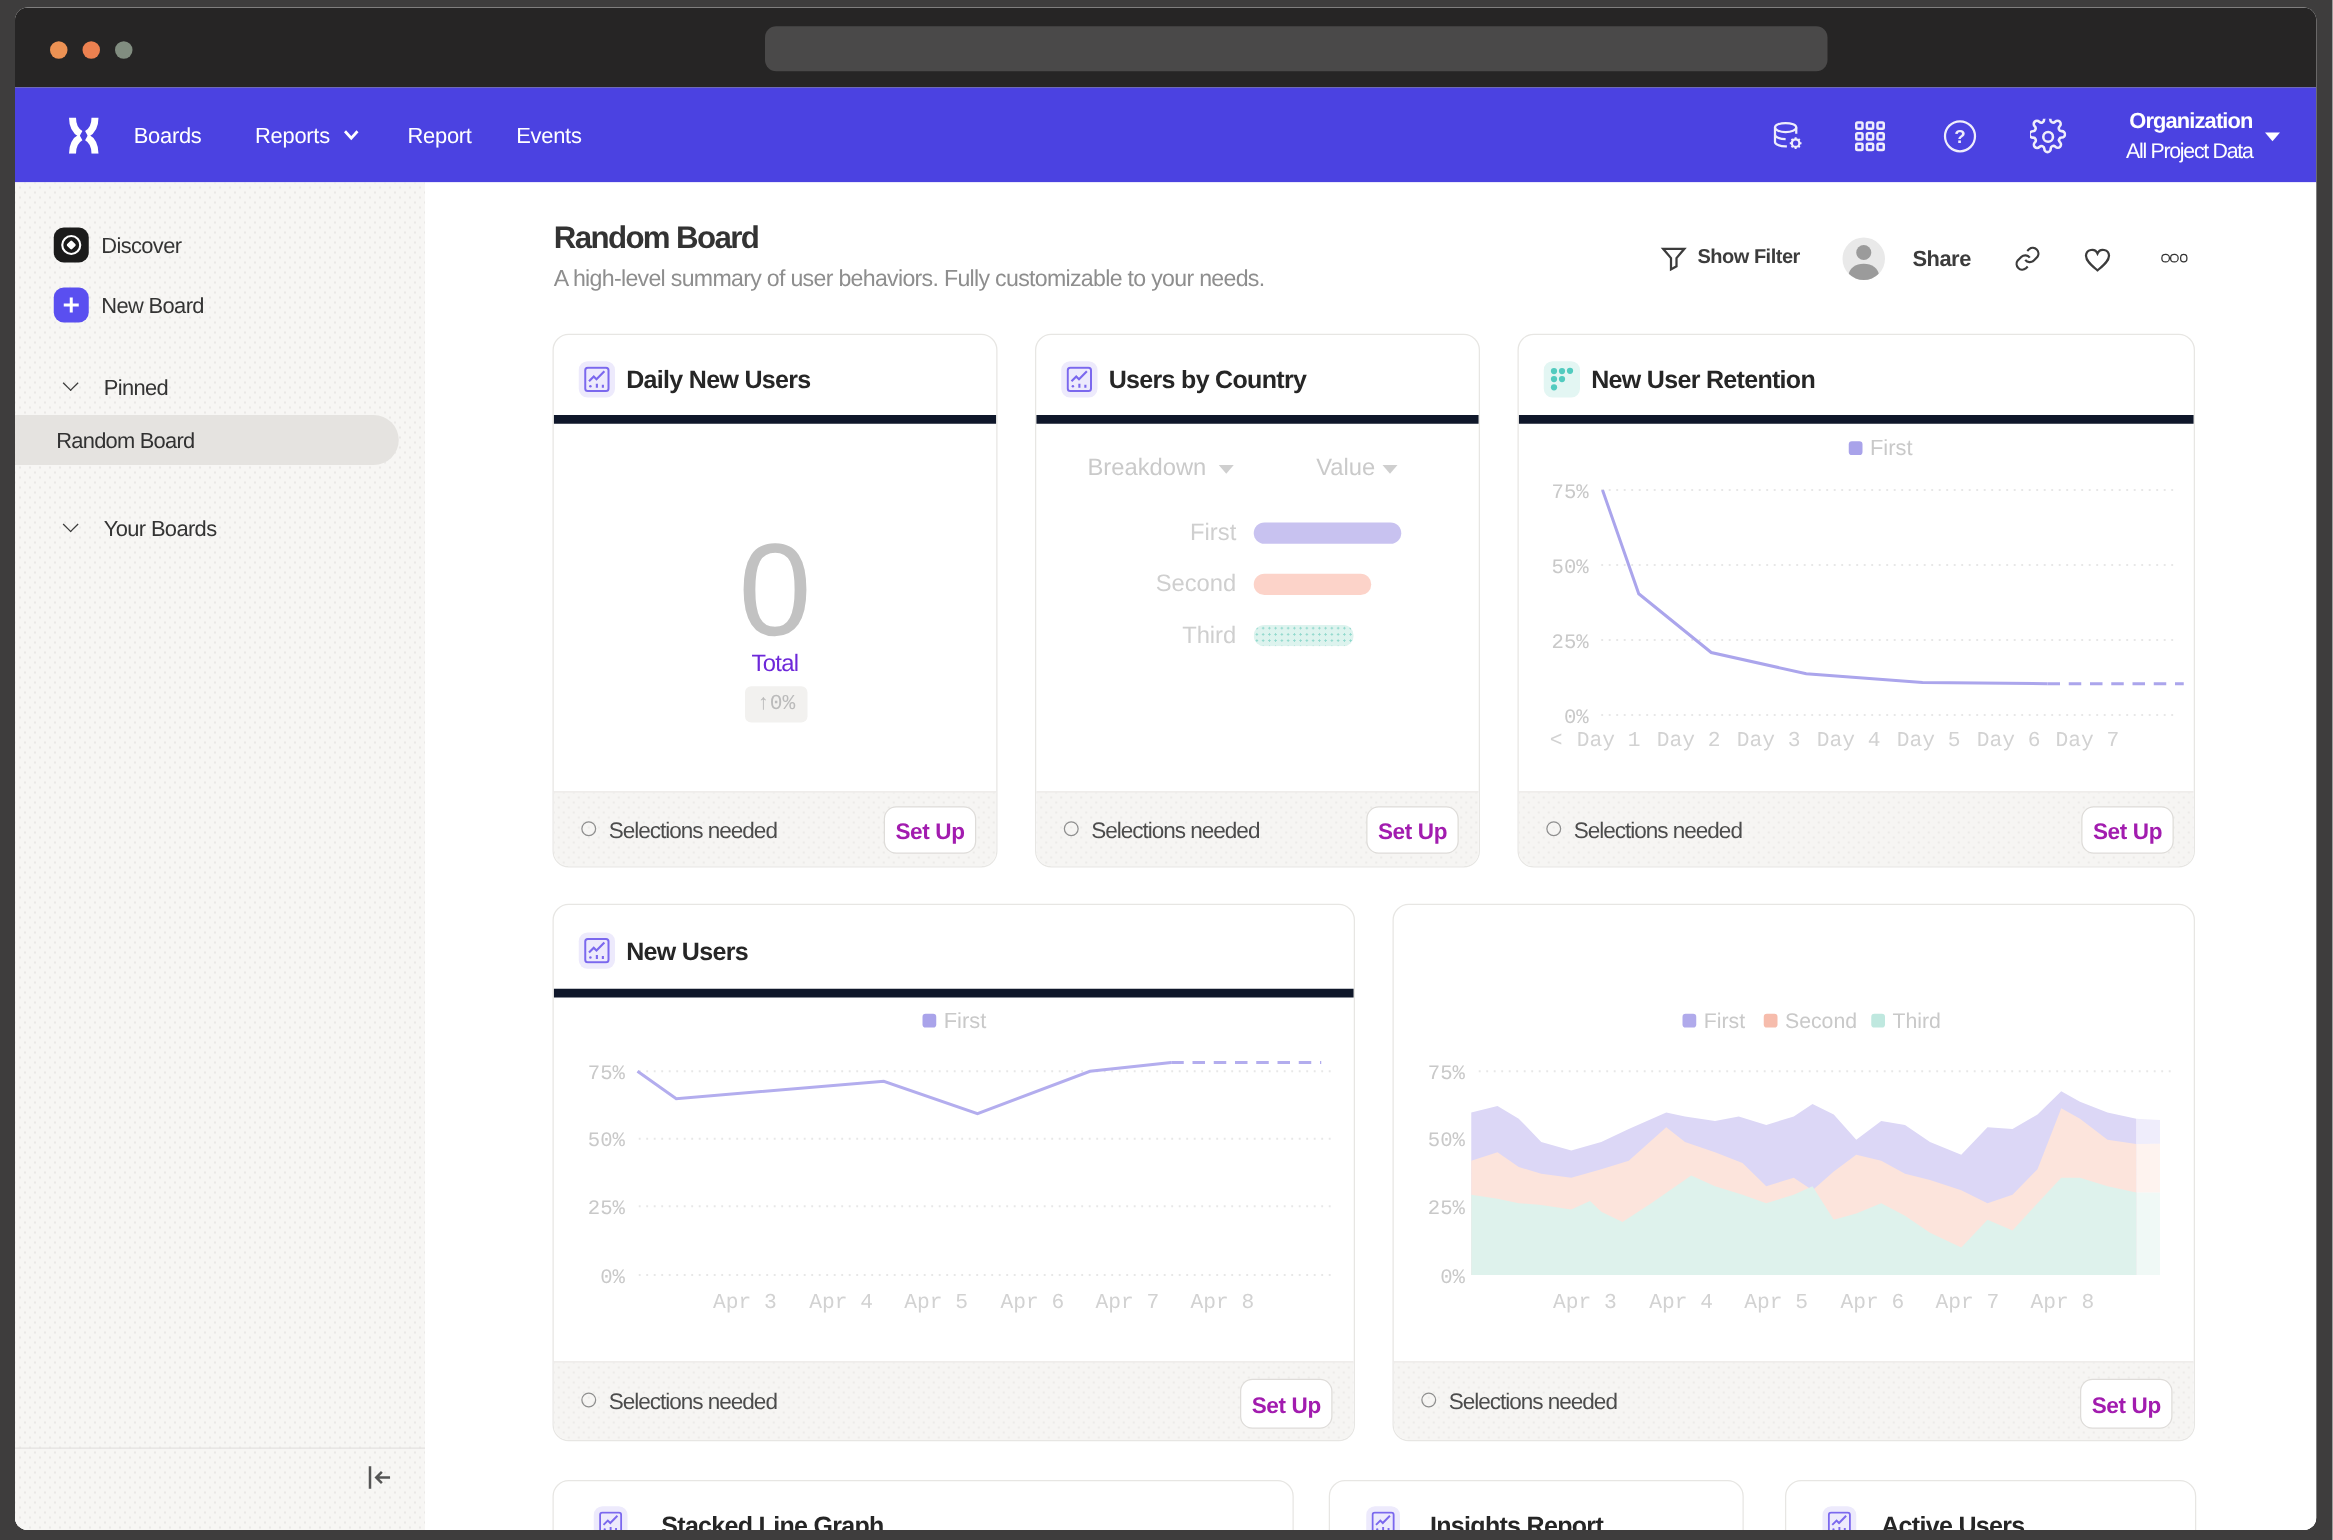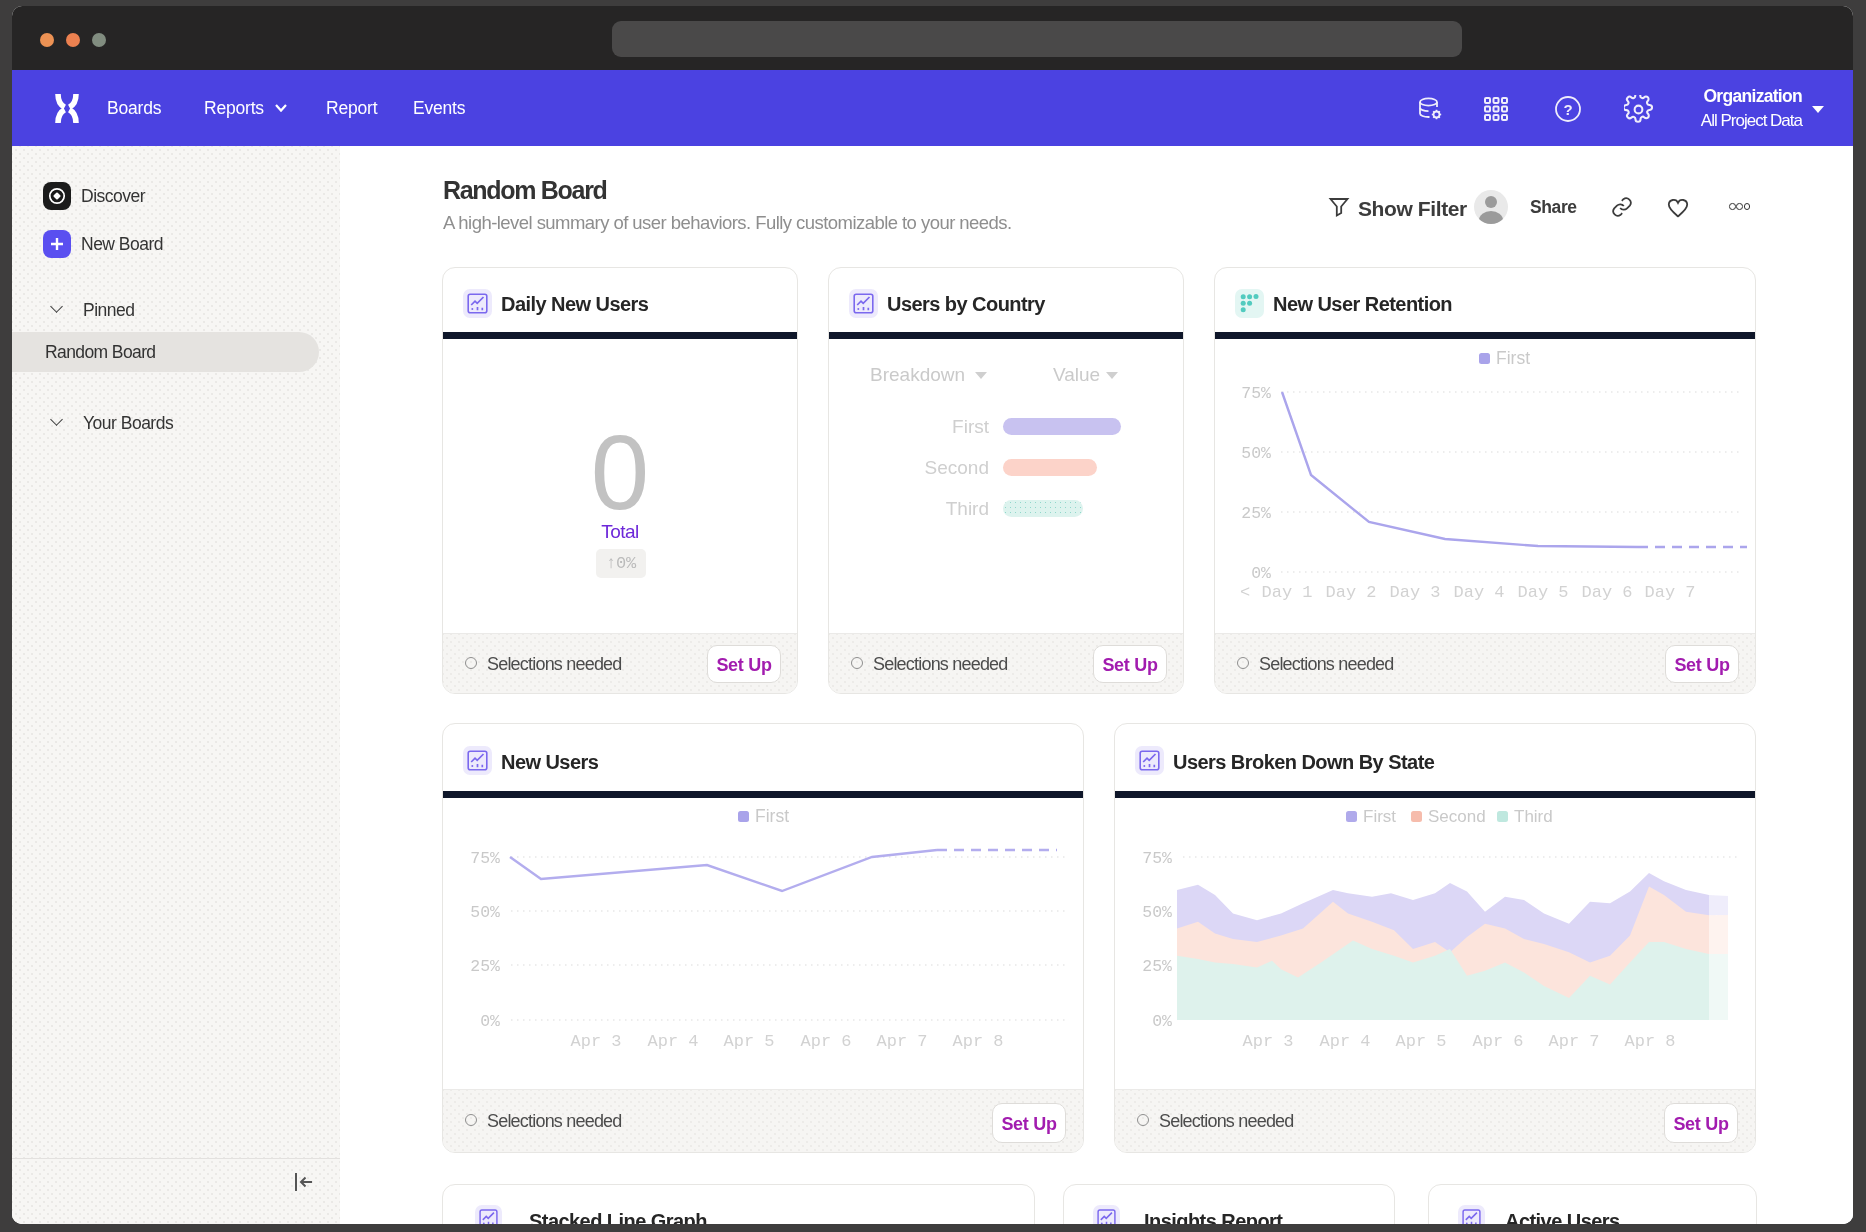--- a/index.html
+++ b/index.html
@@ -133,21 +133,21 @@
         <path d="M4 3 V21 M20 12 H9 M13.5 7.5 L9 12 L13.5 16.5"></path>
       </svg>
     </div>
     <div class="content">
       <h1>Random Board</h1>
       <div class="subtitle">A high-level summary of user behaviors. Fully customizable to your needs.</div>
 
       <svg style="position:absolute;left:988px;top:50px" width="22" height="22" viewBox="0 0 22 22" fill="none" stroke="#3c3c3c" stroke-width="1.8">
         <path d="M2.5 3 H19.5 L13.2 10.5 V17 L8.8 19.5 V10.5 Z"></path>
       </svg>
-      <span style="position:absolute;left:1018px;top:51px;font-size:21px;font-weight:600;color:#3c3c3c;letter-spacing:-0.4px">Show Filter</span>
+      <span style="position:absolute;left:1018px;top:51px;font-size:16px;font-weight:600;color:#3c3c3c;letter-spacing:-0.4px">Show Filter</span>
       <div style="position:absolute;left:1134px;top:44px;width:34px;height:34px;border-radius:50%;background:#e9e9e9;overflow:hidden">
         <div style="position:absolute;left:11px;top:6px;width:12px;height:12px;border-radius:50%;background:#9b9b9b"></div>
         <div style="position:absolute;left:5px;top:21px;width:24px;height:18px;border-radius:50% 50% 0 0;background:#9b9b9b"></div>
       </div>
       <span style="position:absolute;left:1190px;top:51px;font-size:17.5px;font-weight:600;color:#3c3c3c;letter-spacing:-0.4px">Share</span>
       <svg style="position:absolute;left:1271px;top:50px" width="22" height="22" viewBox="0 0 24 24" fill="none" stroke="#3c3c3c" stroke-width="1.9">
         <path d="M10 13a5 5 0 0 0 7.5.5l3-3a5 5 0 0 0-7-7l-1.7 1.7"></path>
         <path d="M14 11a5 5 0 0 0-7.5-.5l-3 3a5 5 0 0 0 7 7l1.7-1.7"></path>
       </svg>
       <svg style="position:absolute;left:1326px;top:50px" width="24" height="24" viewBox="0 0 24 24" fill="none" stroke="#3c3c3c" stroke-width="1.8">
@@ -298,31 +298,20 @@
           </g>
         </svg>
         <div class="cfoot" style="height:63px">
           <span class="circ" style="top:24px"></span>
             <span class="ftext" style="line-height:63px">Selections needed</span>
           <div class="setup" style="left:549px;top:13px;height:40px;line-height:40px">Set Up</div>
         </div>
       </div>
 
       <div class="card" style="left:774px;top:577px;width:642px;height:430px">
-        <div class="chead" style="height:74px">
-          <span class="cicon" style="top:22px">
-              <svg width="21" height="21" viewBox="0 0 21 21" fill="none" stroke="#7b68ee" stroke-width="1.6">
-                <rect x="1.2" y="1.2" width="18.6" height="18.6" rx="2"></rect>
-                <path d="M4.2 12 L8 8.2 L10.2 10.4 L16.5 4" stroke-width="1.7"></path>
-                <circle cx="5.3" cy="16" r="1" fill="#7b68ee" stroke="none"></circle>
-                <path d="M10.5 14 V17.2 M15.3 14.8 V17.2" stroke-width="1.7"></path>
-              </svg>
-            </span>
-          <span class="ctitle" style="line-height:76px">Users Broken Down By State</span>
-        </div>
         <svg style="position:absolute;left:0;top:74px" width="642" height="293" viewBox="0 0 642 293">
           <rect x="231" y="13" width="11" height="11" rx="2.5" fill="#b0aaeb"></rect>
           <text x="248" y="24" font-size="17" fill="#c9c9c9" font-family="Liberation Sans">First</text>
           <rect x="296" y="13" width="11" height="11" rx="2.5" fill="#f6bcac"></rect>
           <text x="313" y="24" font-size="17" fill="#c9c9c9" font-family="Liberation Sans">Second</text>
           <rect x="382" y="13" width="11" height="11" rx="2.5" fill="#bfe8df"></rect>
           <text x="399" y="24" font-size="17" fill="#c9c9c9" font-family="Liberation Sans">Third</text>
           <g stroke="#e7e7e7" stroke-width="1.6" stroke-dasharray="1.5 4.5">
             <line x1="68" y1="59" x2="624" y2="59"></line>
           </g>

